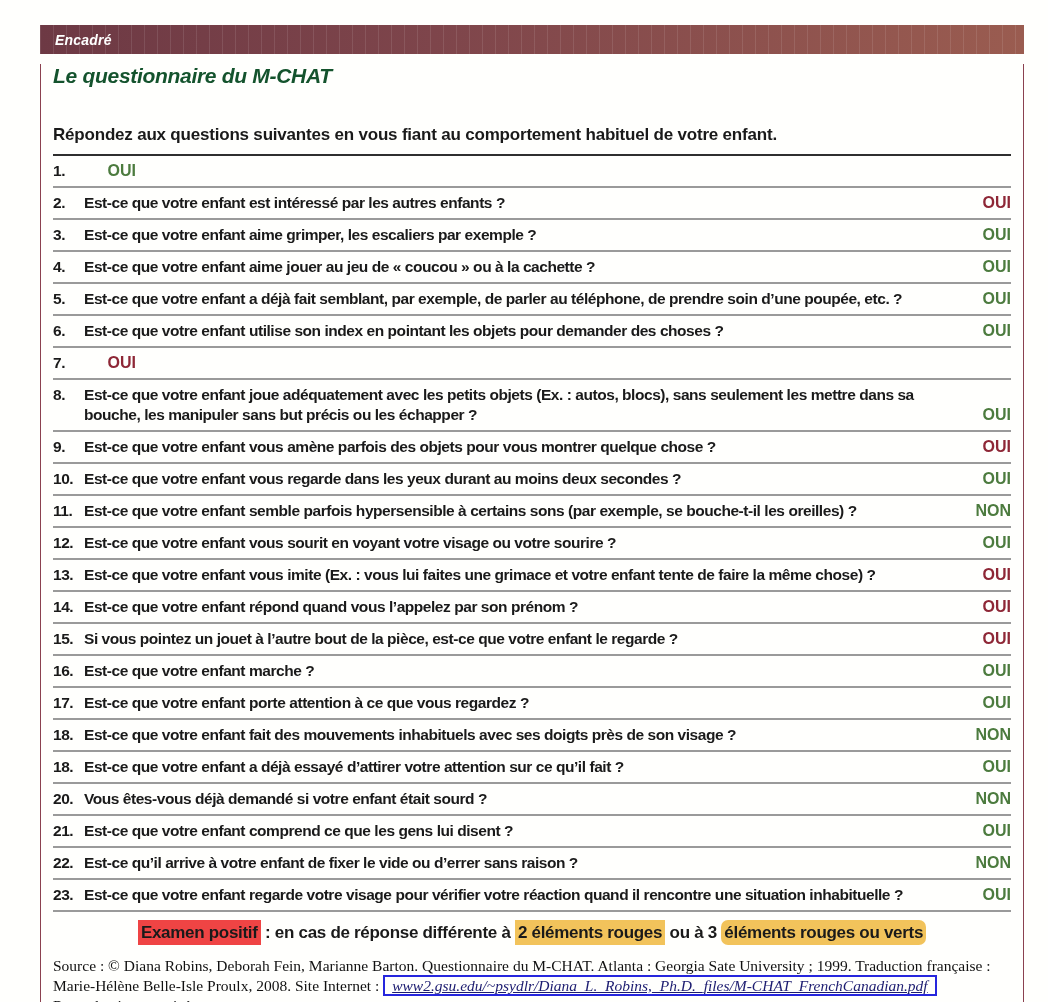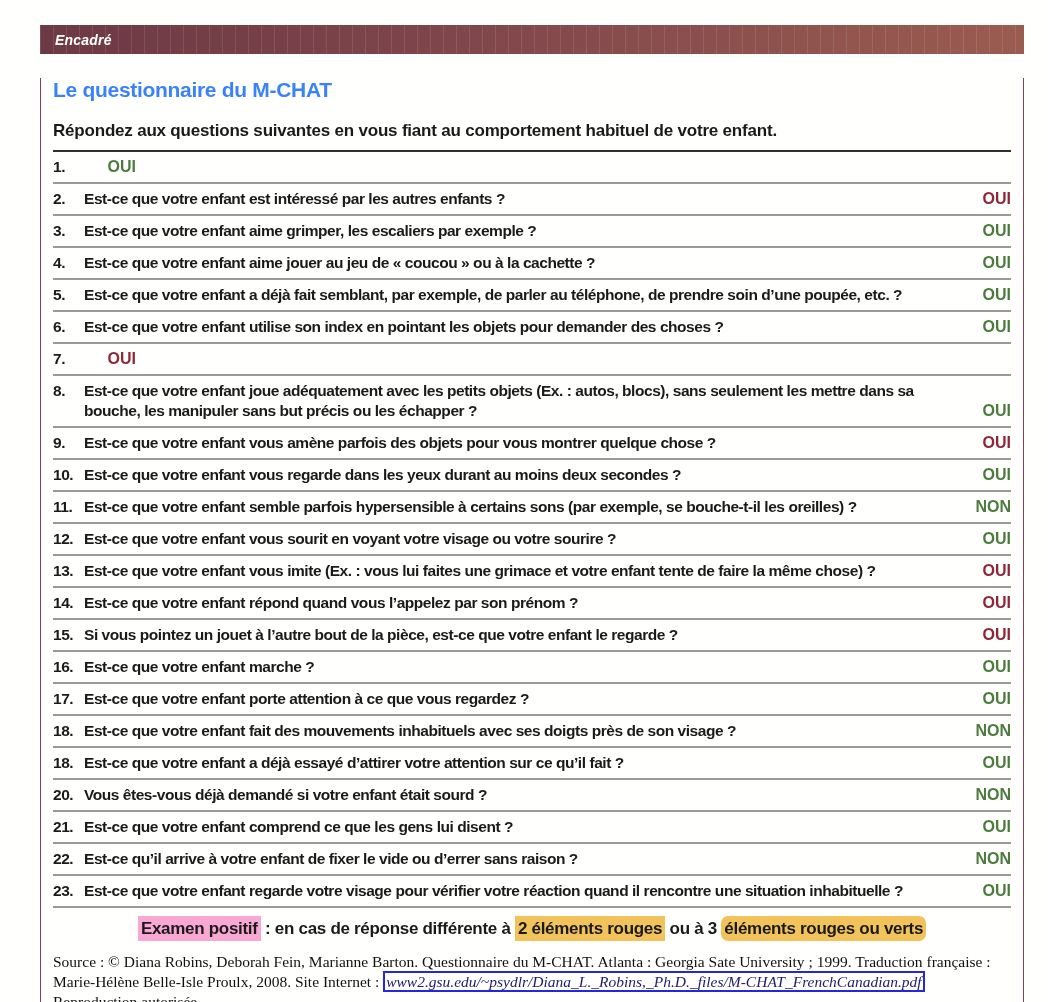--- a/index.html
+++ b/index.html
@@ -17,48 +17,48 @@
   }
   .header-bar .label{
     color:#ffffff;font-weight:bold;font-style:italic;font-size:14px;
     padding-left:15px;letter-spacing:0.2px;
   }
   .content{
     border-left:1px solid #8b4150;border-right:1px solid #8b4150;border-bottom:1px solid #8b4150;
     background:#fffffd;padding:0 12px 14px 12px;
   }
   .title{
-    color:#3b82f6;font-weight:bold;font-size:21px;
-    margin:24px 0 0 0;letter-spacing:-0.3px;
+    color:#14532d;font-weight:bold;font-style:italic;font-size:21px;
+    margin:10px 0 0 0;letter-spacing:-0.3px;
   }
   .instruction{
     color:#1a1a1a;font-weight:bold;font-size:17px;letter-spacing:-0.2px;
-    margin:19px 0 0 0;padding-bottom:9px;border-bottom:2px solid #2f2f2f;
+    margin:37px 0 0 0;padding-bottom:9px;border-bottom:2px solid #2f2f2f;
   }
   .qlist{margin:0;}
   .qrow{
     display:flex;padding:5px 0;border-bottom:2px solid #9a9a9a;
     font-weight:bold;font-size:15.5px;letter-spacing:-0.45px;color:#1a1a1a;
     line-height:20px;
   }
   .qrow .num{width:31px;flex:0 0 31px;}
   .qrow .qtext{flex:1;padding-right:14px;}
   .qrow .ans{flex:0 0 52px;text-align:right;align-self:flex-end;letter-spacing:0px;font-size:16px;}
   .summary{
     text-align:center;font-weight:bold;font-size:17px;letter-spacing:-0.3px;
     color:#1a1a1a;margin-top:8px;line-height:26px;
   }
   .summary .hl{padding:3px 3px;}
   .source{
     font-family:"Liberation Serif",serif;font-size:15.5px;line-height:20px;
     color:#111;margin-top:10px;letter-spacing:0px;
   }
   .source .url{
-    font-style:italic;color:#1c1c70;
-    border:2px solid #2626dd;padding:0 1px;white-space:nowrap;
+    font-style:italic;text-decoration:underline;color:#1c1c70;
+    border:2px solid #2626dd;padding:0 7px;white-space:nowrap;
   }
 </style>
 </head>
 <body>
 
 <div class="box">
   <div class="header-bar">
     <span class="label">Encadré</span>
   </div>
   <div class="content">
@@ -172,18 +172,18 @@
           <span class="num">22.</span>
           <span class="qtext">Est-ce qu’il arrive à votre enfant de fixer le vide ou d’errer sans raison ?</span>
           <span class="ans" style="color: rgb(76, 123, 62);">NON</span>
         </div>
         <div class="qrow">
           <span class="num">23.</span>
           <span class="qtext">Est-ce que votre enfant regarde votre visage pour vérifier votre réaction quand il rencontre une situation inhabituelle ?</span>
           <span class="ans" style="color: rgb(76, 123, 62);">OUI</span>
         </div>
       </div>
-    <div class="summary"><span class="hl" style="background-color: #f9a8d4; text-align: center;">Examen positif</span><span> : en cas de réponse différente à </span><span class="hl" style="background-color: rgb(242, 195, 91); text-align: right;">2 éléments rouges</span><span> ou à 3 </span><span class="hl" style="background-color: rgb(242, 195, 91); border-radius: 7px;">éléments rouges ou verts</span></div>
+    <div class="summary"><span class="hl" style="background-color: #ef4444; text-align: center;">Examen positif</span><span> : en cas de réponse différente à </span><span class="hl" style="background-color: rgb(242, 195, 91); text-align: right;">2 éléments rouges</span><span> ou à 3 </span><span class="hl" style="background-color: rgb(242, 195, 91); border-radius: 7px;">éléments rouges ou verts</span></div>
     <div class="source">
       <span>Source : © Diana Robins, Deborah Fein, Marianne Barton. Questionnaire du M-CHAT. Atlanta : Georgia Sate University ; 1999. Traduction française : Marie-Hélène Belle-Isle Proulx, 2008. Site Internet : </span><span class="url">www2.gsu.edu/~psydlr/Diana_L._Robins,_Ph.D._files/M-CHAT_FrenchCanadian.pdf</span><span> Reproduction autorisée.</span>
     </div>
   </div>
 </div>
 
 </body></html>

